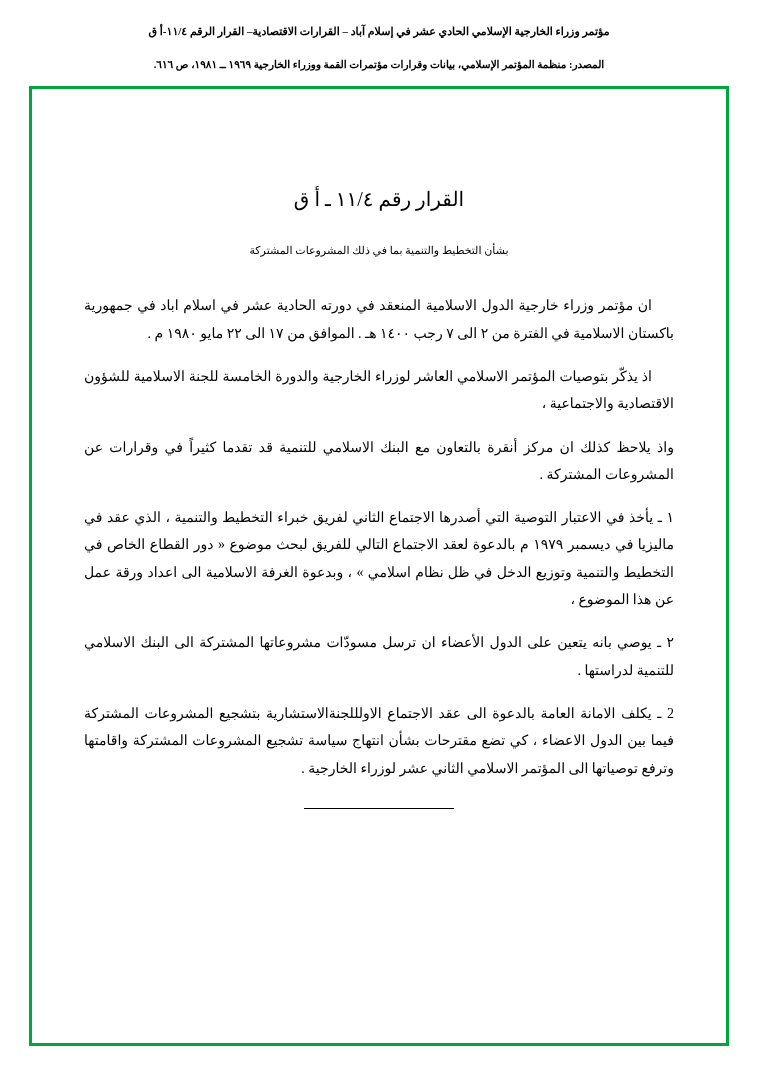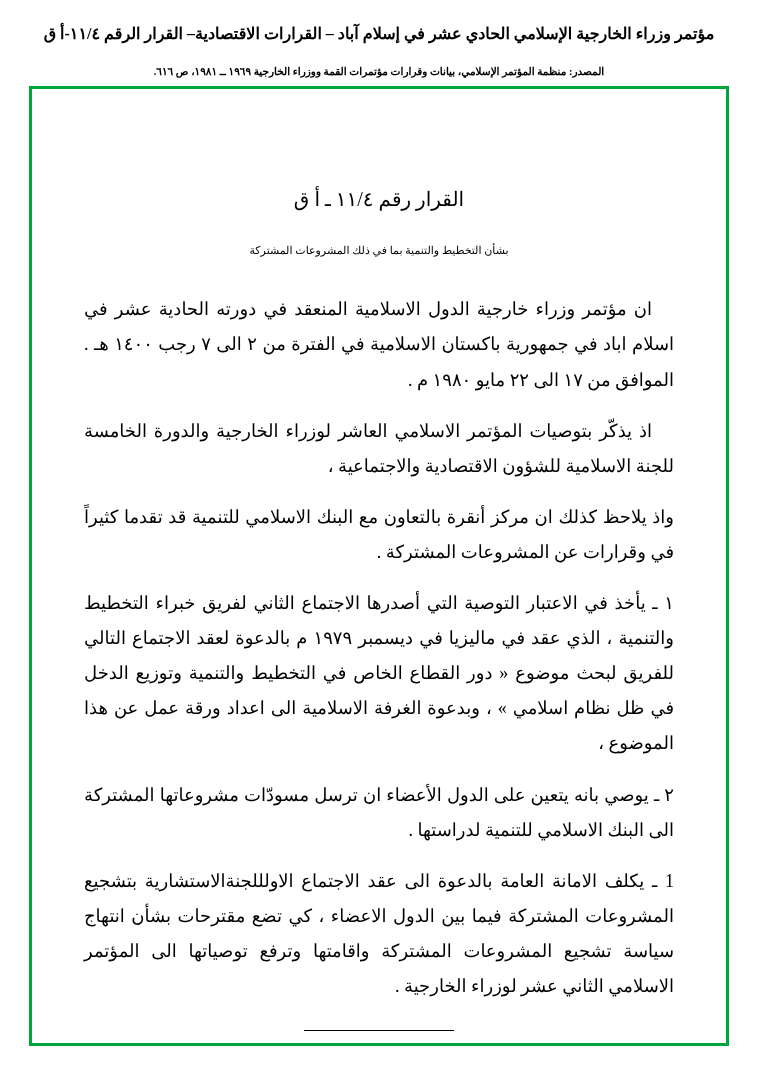--- a/index.html
+++ b/index.html
@@ -24,21 +24,21 @@
   }
 
   
   .header {
     width: 100%;
     text-align: center;
     padding-top: 24px;
     box-sizing: border-box;
   }
   .header-title {
-    font-size: 16px;
+    font-size: 11px;
     font-weight: bold;
     letter-spacing: 0px;
     line-height: 1.3;
     color: #000;
     padding: 0 28px;
   }
   .header-source {
     font-size: 10.5px;
     font-weight: bold;
     margin-top: 20px;
@@ -71,21 +71,21 @@
     margin-bottom: 30px;
   }
   .decision-subject {
     text-align: center;
     font-size: 11px;
     line-height: 1.4;
     margin-bottom: 34px;
   }
 
   p.para {
-    font-size: 18px;
+    font-size: 14px;
     line-height: 1.95;
     margin: 16px 0 16px 0;
     text-align: justify;
     text-justify: inter-word;
   }
   p.para.indent {
     text-indent: 22px;
   }
 
   .rule {
@@ -109,20 +109,20 @@
     <div class="frame-inner">
 
       <div class="decision-no">القرار رقم ١١/٤ ـ أ ق</div>
       <div class="decision-subject">بشأن التخطيط والتنمية بما في ذلك المشروعات المشتركة</div>
 
       <p class="para indent">ان مؤتمر وزراء خارجية الدول الاسلامية المنعقد في دورته الحادية عشر في اسلام اباد في جمهورية باكستان الاسلامية في الفترة من ٢ الى ٧ رجب ١٤٠٠ هـ . الموافق من ١٧ الى ٢٢ مايو ١٩٨٠ م .</p>
       <p class="para indent">اذ يذكّر بتوصيات المؤتمر الاسلامي العاشر لوزراء الخارجية والدورة الخامسة للجنة الاسلامية للشؤون الاقتصادية والاجتماعية ،</p>
       <p class="para">واذ يلاحظ كذلك ان مركز أنقرة بالتعاون مع البنك الاسلامي للتنمية قد تقدما كثيراً في وقرارات عن المشروعات المشتركة .</p>
       <p class="para">١ ـ يأخذ في الاعتبار التوصية التي أصدرها الاجتماع الثاني لفريق خبراء التخطيط والتنمية ، الذي عقد في ماليزيا في ديسمبر ١٩٧٩ م بالدعوة لعقد الاجتماع التالي للفريق لبحث موضوع « دور القطاع الخاص في التخطيط والتنمية وتوزيع الدخل في ظل نظام اسلامي » ، وبدعوة الغرفة الاسلامية الى اعداد ورقة عمل عن هذا الموضوع ،</p>
       <p class="para">٢ ـ يوصي بانه يتعين على الدول الأعضاء ان ترسل مسودّات مشروعاتها المشتركة الى البنك الاسلامي للتنمية لدراستها .</p>
-      <p class="para">1 ـ يكلف الامانة العامة بالدعوة الى عقد الاجتماع الاولللجنةالاستشارية بتشجيع المشروعات المشتركة فيما بين الدول الاعضاء ، كي تضع مقترحات بشأن انتهاج سياسة تشجيع المشروعات المشتركة واقامتها وترفع توصياتها الى المؤتمر الاسلامي الثاني عشر لوزراء الخارجية .</p>
+      <p class="para">2 ـ يكلف الامانة العامة بالدعوة الى عقد الاجتماع الاولللجنةالاستشارية بتشجيع المشروعات المشتركة فيما بين الدول الاعضاء ، كي تضع مقترحات بشأن انتهاج سياسة تشجيع المشروعات المشتركة واقامتها وترفع توصياتها الى المؤتمر الاسلامي الثاني عشر لوزراء الخارجية .</p>
 
       <div class="rule"></div>
 
     </div>
   </div>
 
 </div>
 
 </body></html>

